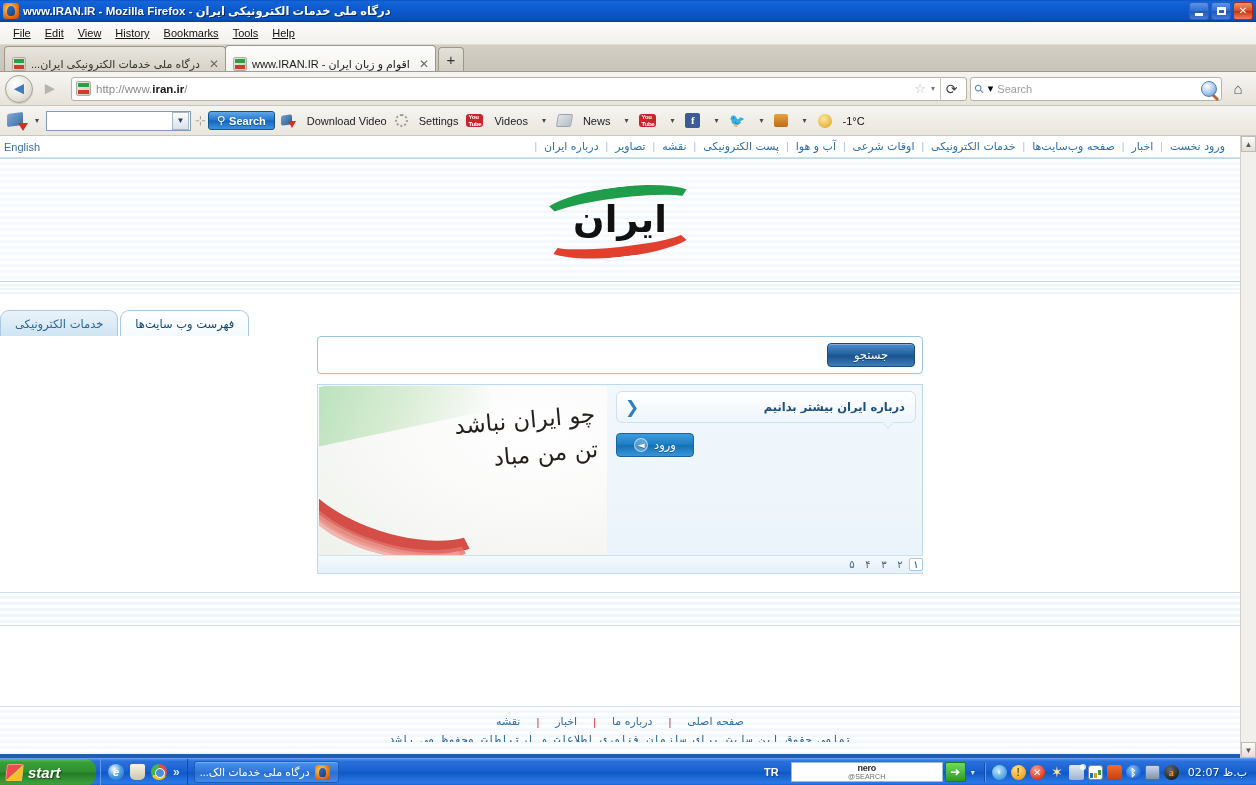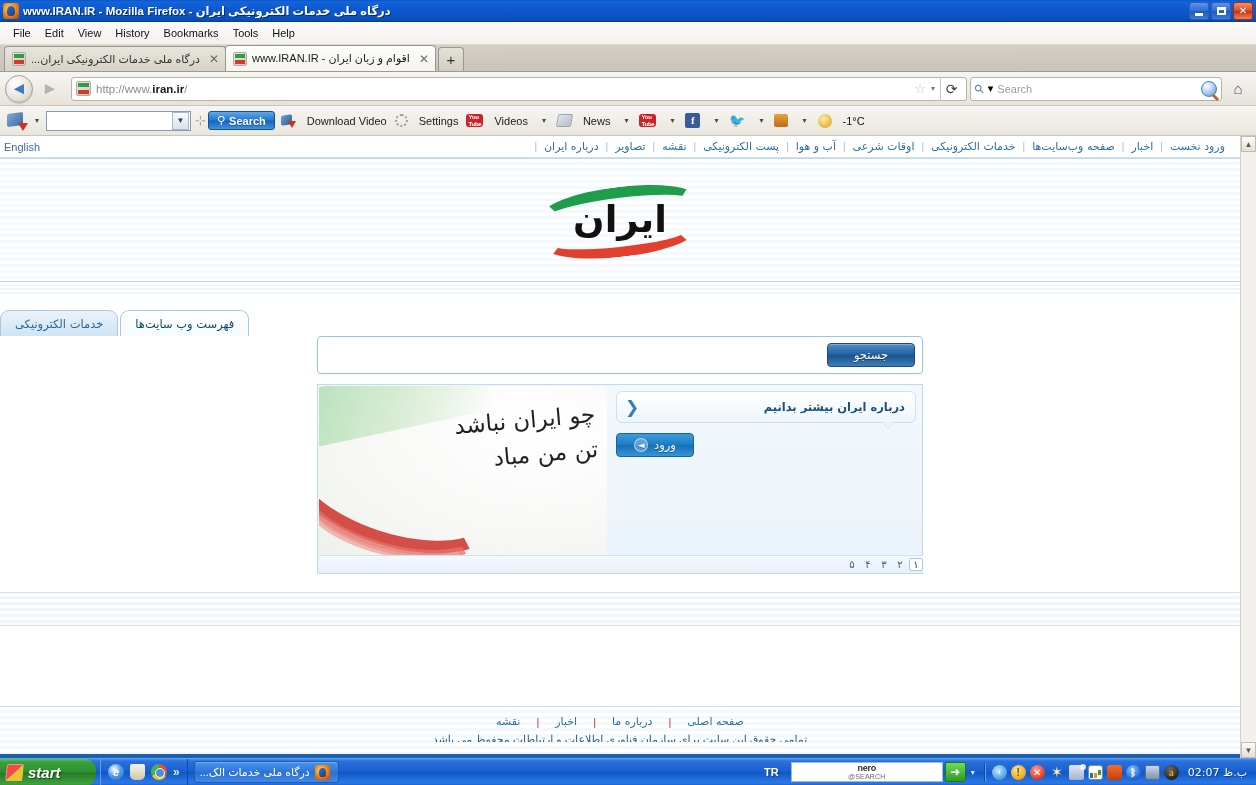--- a/index.html
+++ b/index.html
@@ -53,32 +53,32 @@
   .winbtn .glyph-max { display:block; width:9px; height:8px; border:2px solid #fff; border-top-width:3px; }
 
   
   .menubar {
     position: absolute; top: 22px; left: 0; width: 1256px; height: 23px;
     background: linear-gradient(to bottom,#fcfcfb 0%, #f2f1ec 100%);
     border-bottom: 1px solid #dedbd2;
     display: flex; align-items: center; padding-left: 6px;
   }
   .menubar .mi {
-    padding: 3px 7px; color: #111; font-size: 11px; cursor: default;
+    padding: 3px 7px; color: #111; font-size: 11px; cursor: default; text-decoration: underline;
   }
 
   
   .tabstrip {
     position: absolute; top: 45px; left: 0; width: 1256px; height: 27px;
     background: linear-gradient(to bottom,#d3cfc5 0%, #c8c4b8 100%);
     border-bottom: 1px solid #9f9b90;
     display: flex; align-items: flex-end; padding-left: 4px;
   }
   .tab {
-    height: 25px; display: flex; align-items: center; gap: 5px;
+    height: 25px; display: flex; align-items: flex-end; gap: 5px;
     padding: 0 6px 0 7px; margin-right: -1px;
     border: 1px solid #9b978c; border-bottom: none;
     border-radius: 4px 4px 0 0;
     font-size: 11px; color: #1a1a1a; position: relative;
     max-width: 250px; white-space: nowrap; overflow: hidden;
   }
   .tab.inactive {
     background: linear-gradient(to bottom,#e8e5dd 0%, #d6d2c7 100%);
     color: #333;
   }
@@ -464,21 +464,21 @@
     display: flex; flex-direction: column; align-items: center; padding-top: 8px;
   }
   .footer .flinks { display: flex; direction: rtl; align-items: center; gap: 0; }
   .footer .fl {
     color: #2f6ea8; font-size: 11px; padding: 0 16px; white-space: nowrap;
     font-family: "DejaVu Sans","Liberation Sans",sans-serif;
   }
   .footer .fsep { color: #c0392b; font-size: 11px; }
   .footer .copyright {
     margin-top: 5px; color: #2b6392; font-size: 11px; direction: rtl;
-    font-family: Liberation Sans, sans-serif;
+    font-family: Liberation Mono, monospace;
     height: 9px; overflow: hidden;
   }
   .footer .fbar { position: absolute; left: 0; right: 0; bottom: 0; height: 4px; background: #1d5fa8; }
 
   
   .vscroll {
     position: absolute; right: 0; top: 136px; width: 16px; height: 622px;
     background: #f1f0ec; border-left: 1px solid #d4d0c6;
     display: flex; flex-direction: column; justify-content: space-between;
   }

